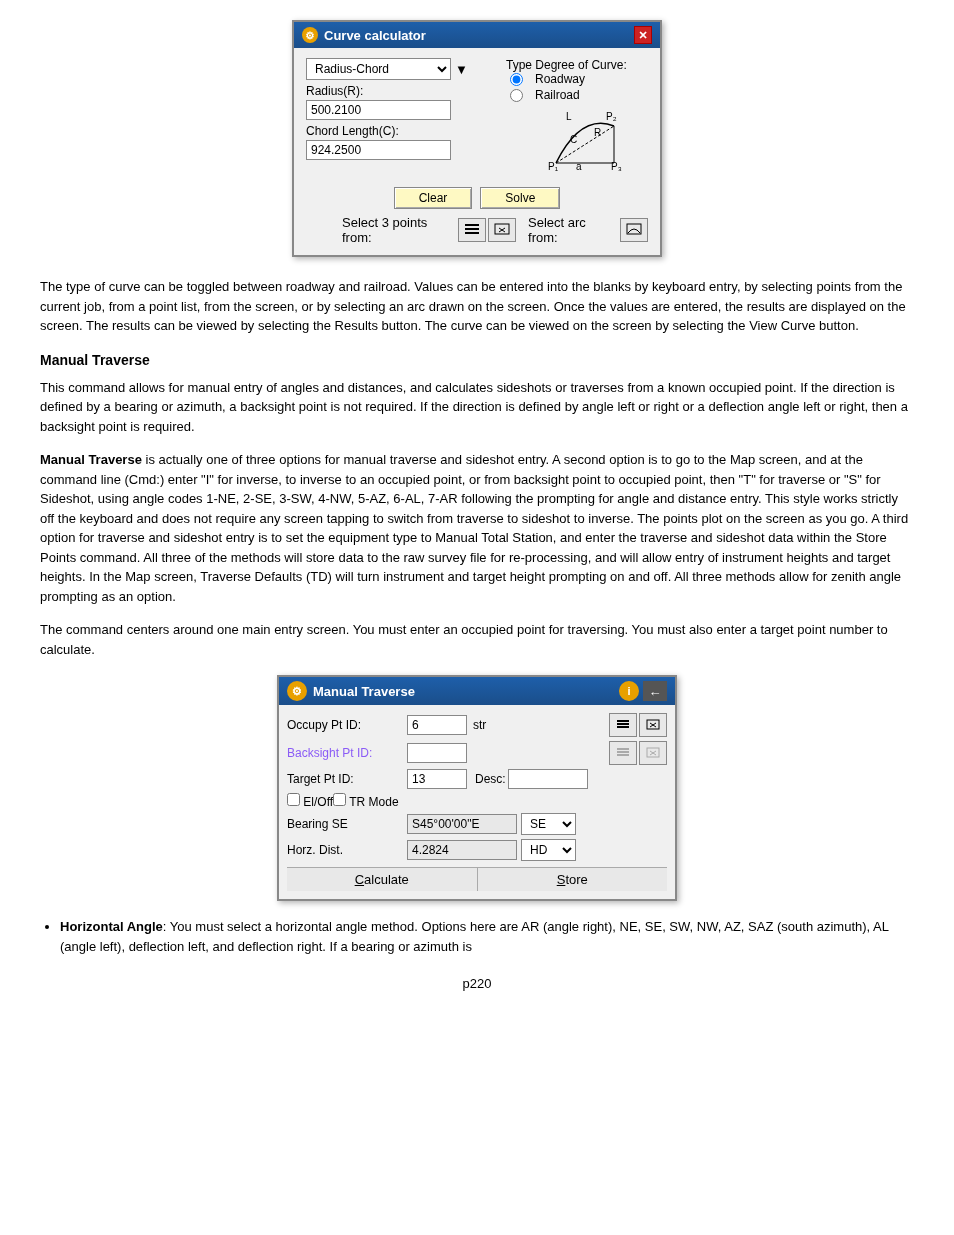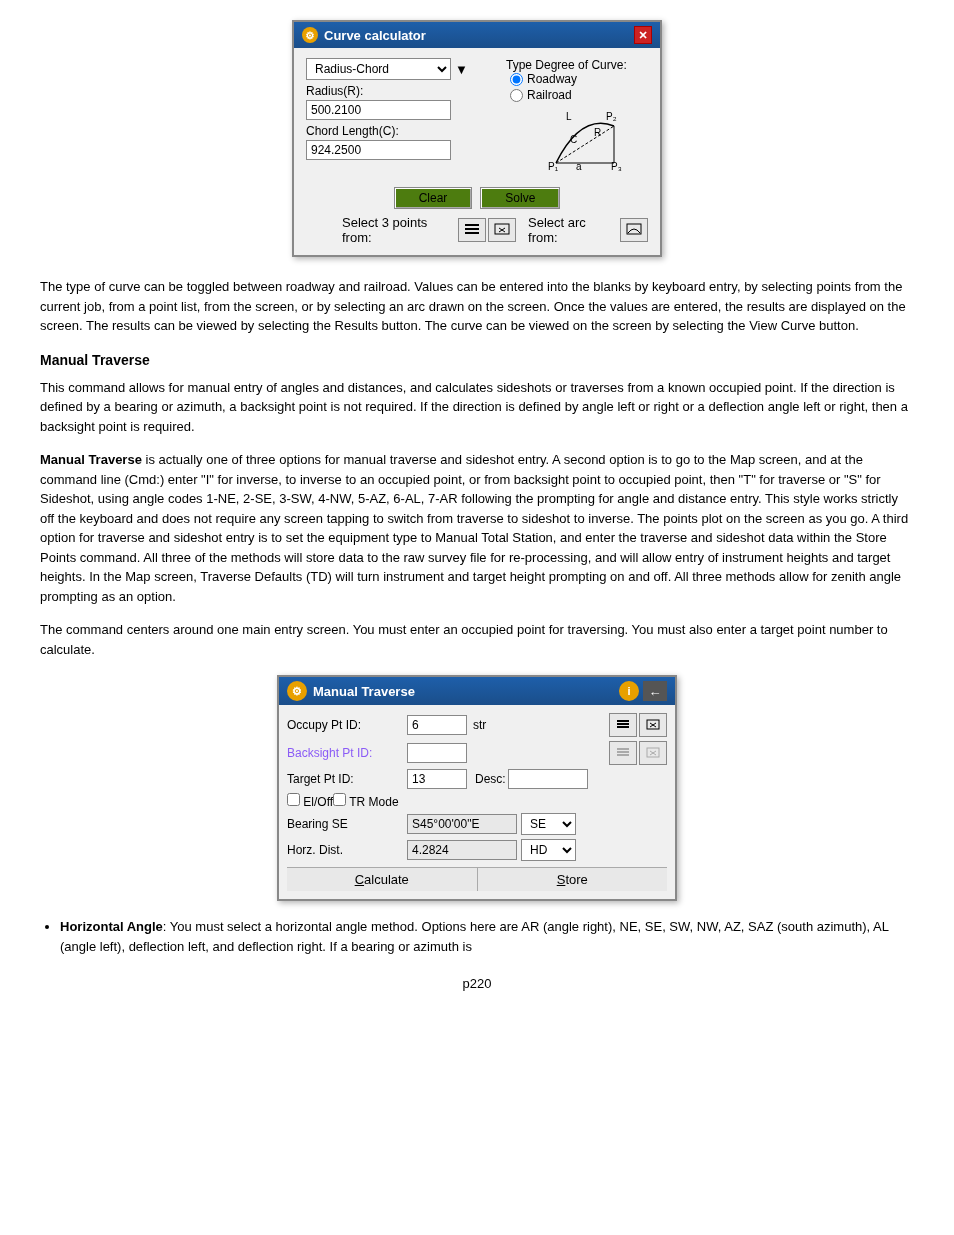--- a/index.html
+++ b/index.html
@@ -88,21 +88,21 @@
       width: 145px;
       margin-right: 4px;
     }
     .type-label {
       font-size: 12px;
       font-weight: normal;
     }
     .radio-row {
       display: flex;
       align-items: center;
-      gap: 4px;
+      gap: 12px;
       font-size: 12px;
       margin-bottom: 2px;
       margin-left: 4px;
     }
     .input-label {
       font-size: 12px;
       margin-bottom: 2px;
     }
     .input-field {
       border: 1px solid #888;
@@ -118,21 +118,21 @@
       margin-top: 4px;
     }
     .btn-row {
       display: flex;
       gap: 8px;
       margin: 6px 0;
       justify-content: center;
     }
     .dialog-btn {
       border: 1px solid #888;
-      background: #4d7c0f;
+      background: #fef9c3;
       padding: 3px 24px;
       font-size: 12px;
       cursor: pointer;
       box-shadow: 1px 1px 0 #fff inset, -1px -1px 0 #aaa inset;
     }
     .select-row {
       display: flex;
       align-items: center;
       gap: 12px;
       margin-top: 4px;

